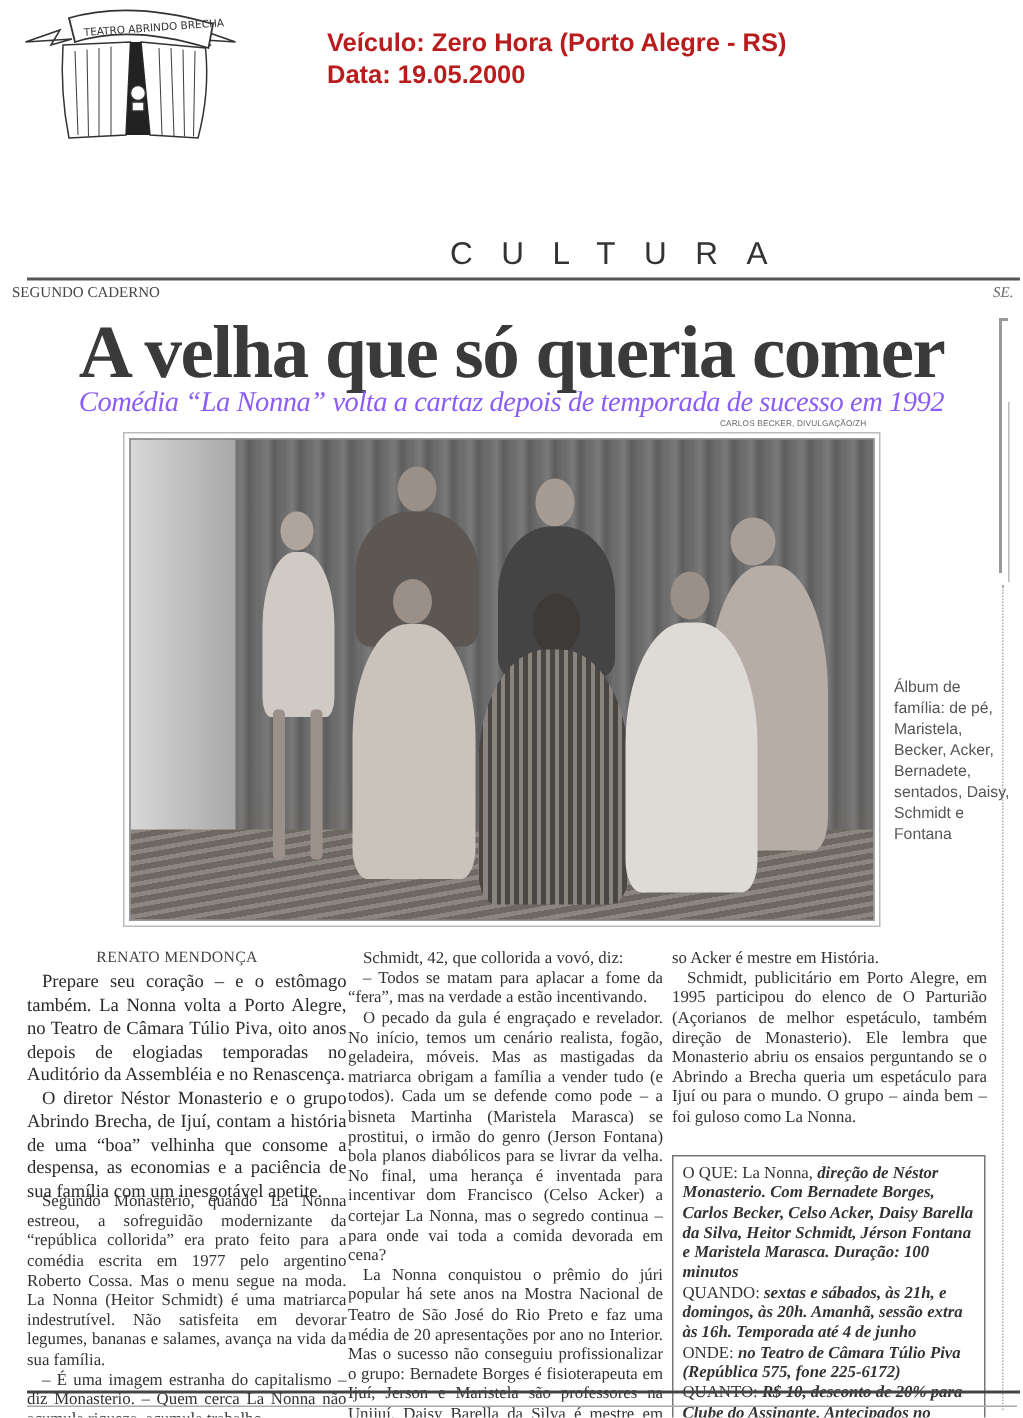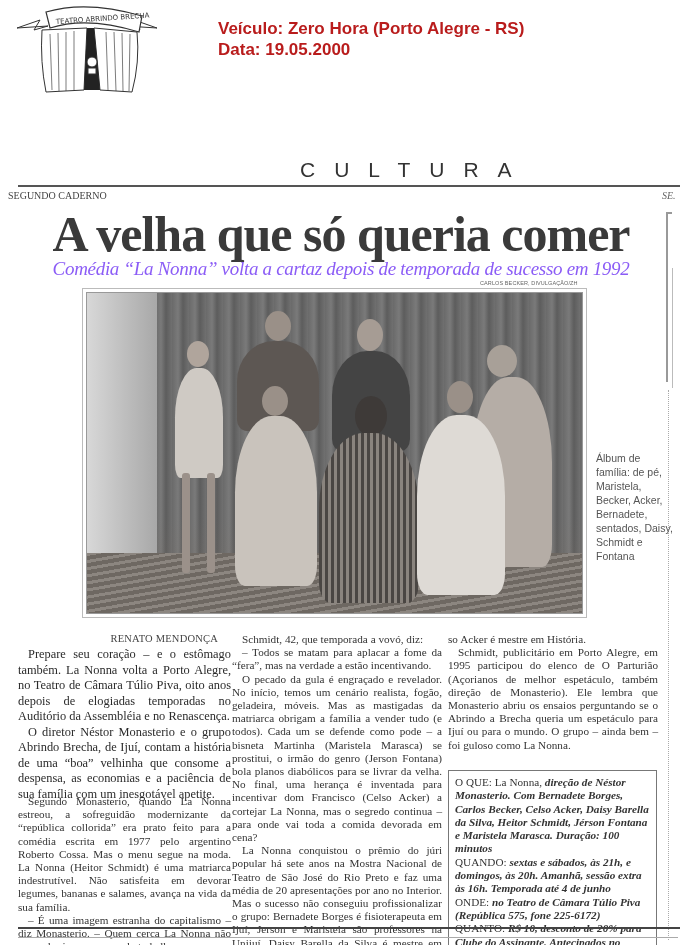--- a/index.html
+++ b/index.html
@@ -35,21 +35,21 @@
       repeating-linear-gradient(90deg, #6a6a6a 0px, #7a7a7a 6px, #5d5d5d 11px, #707070 17px),
       #666;
   }
   .photo-inner .wall { position:absolute; left:0; top:0; width:70px; height:100%; background:linear-gradient(90deg,#d8d8d8,#a8a8a8); }
   .photo-inner .floor { position:absolute; left:0; bottom:0; width:100%; height:60px; background:repeating-linear-gradient(170deg,#8c8680 0 3px,#6e6862 3px 7px); }
   .fig { position:absolute; border-radius:45% 45% 12% 12%; }
   .head { position:absolute; border-radius:50%; background:#9a9088; }
   .caption { left:596px; top:407px; width:80px; font-family:"Liberation Sans", sans-serif; font-size:10.5px; line-height:14px; color:#555;margin-top:44px; }
 
   
-  .byline { left:18px; top:633px; width:200px; text-align:right; font-size:10.5px; color:#444; letter-spacing:0.2px; }
+  .byline { left:18px; top:633px; width:200px; text-align:center; font-size:10.5px; color:#444; letter-spacing:0.2px; }
   .col { font-size:11.2px; line-height:13.2px; color:#333; text-align:justify; }
   .col p { margin:0; text-indent:10px; }
   .col .lead { font-size:12.4px; line-height:15.5px; color:#2a2a2a; }
   .col1 { left:18px; top:647px; width:213px; }
   .col1-lower { left:18px; top:795px; width:213px; }
   .col2 { left:232px; top:633px; width:210px; }
   .col3 { left:448px; top:633px; width:210px; }
 
   .infobox { left:448px; top:770px; width:209px; border:1px solid #777; box-sizing:border-box; padding:5px 6px; font-size:11.2px; line-height:13.3px; color:#333; }
   .infobox .lbl { font-weight:normal; font-style:normal; }
@@ -143,21 +143,21 @@
 <div class="abs col col1">
   <p class="lead">Prepare seu coração – e o estômago também. La Nonna volta a Porto Alegre, no Teatro de Câmara Túlio Piva, oito anos depois de elogiadas temporadas no Auditório da Assembléia e no Renascença.</p>
   <p class="lead">O diretor Néstor Monasterio e o grupo Abrindo Brecha, de Ijuí, contam a história de uma “boa” velhinha que consome a despensa, as economias e a paciência de sua família com um inesgotável apetite.</p>
 </div>
 <div class="abs col col1-lower">
   <p>Segundo Monasterio, quando La Nonna estreou, a sofreguidão modernizante da “república collorida” era prato feito para a comédia escrita em 1977 pelo argentino Roberto Cossa. Mas o menu segue na moda. La Nonna (Heitor Schmidt) é uma matriarca indestrutível. Não satisfeita em devorar legumes, bananas e salames, avança na vida da sua família.</p>
   <p>– É uma imagem estranha do capitalismo – diz Monasterio. – Quem cerca La Nonna não acumula riqueza, acumula trabalho.</p>
 </div>
 
 <div class="abs col col2">
-  <p>Schmidt, 42, que temporada a vovó, diz:</p>
+  <p>Schmidt, 42, que collorida a vovó, diz:</p>
   <p>– Todos se matam para aplacar a fome da “fera”, mas na verdade a estão incentivando.</p>
   <p>O pecado da gula é engraçado e revelador. No início, temos um cenário realista, fogão, geladeira, móveis. Mas as mastigadas da matriarca obrigam a família a vender tudo (e todos). Cada um se defende como pode – a bisneta Martinha (Maristela Marasca) se prostitui, o irmão do genro (Jerson Fontana) bola planos diabólicos para se livrar da velha. No final, uma herança é inventada para incentivar dom Francisco (Celso Acker) a cortejar La Nonna, mas o segredo continua – para onde vai toda a comida devorada em cena?</p>
   <p>La Nonna conquistou o prêmio do júri popular há sete anos na Mostra Nacional de Teatro de São José do Rio Preto e faz uma média de 20 apresentações por ano no Interior. Mas o sucesso não conseguiu profissionalizar o grupo: Bernadete Borges é fisioterapeuta em Ijuí, Jerson e Maristela são professores na Unijuí, Daisy Barella da Silva é mestre em Educação Artística, Carlos Becker é bancário e fotógrafo, Cel-</p>
 </div>
 
 <div class="abs col col3">
   <p style="text-indent:0">so Acker é mestre em História.</p>
   <p>Schmidt, publicitário em Porto Alegre, em 1995 participou do elenco de O Parturião (Açorianos de melhor espetáculo, também direção de Monasterio). Ele lembra que Monasterio abriu os ensaios perguntando se o Abrindo a Brecha queria um espetáculo para Ijuí ou para o mundo. O grupo – ainda bem – foi guloso como La Nonna.</p>
 </div>
 

